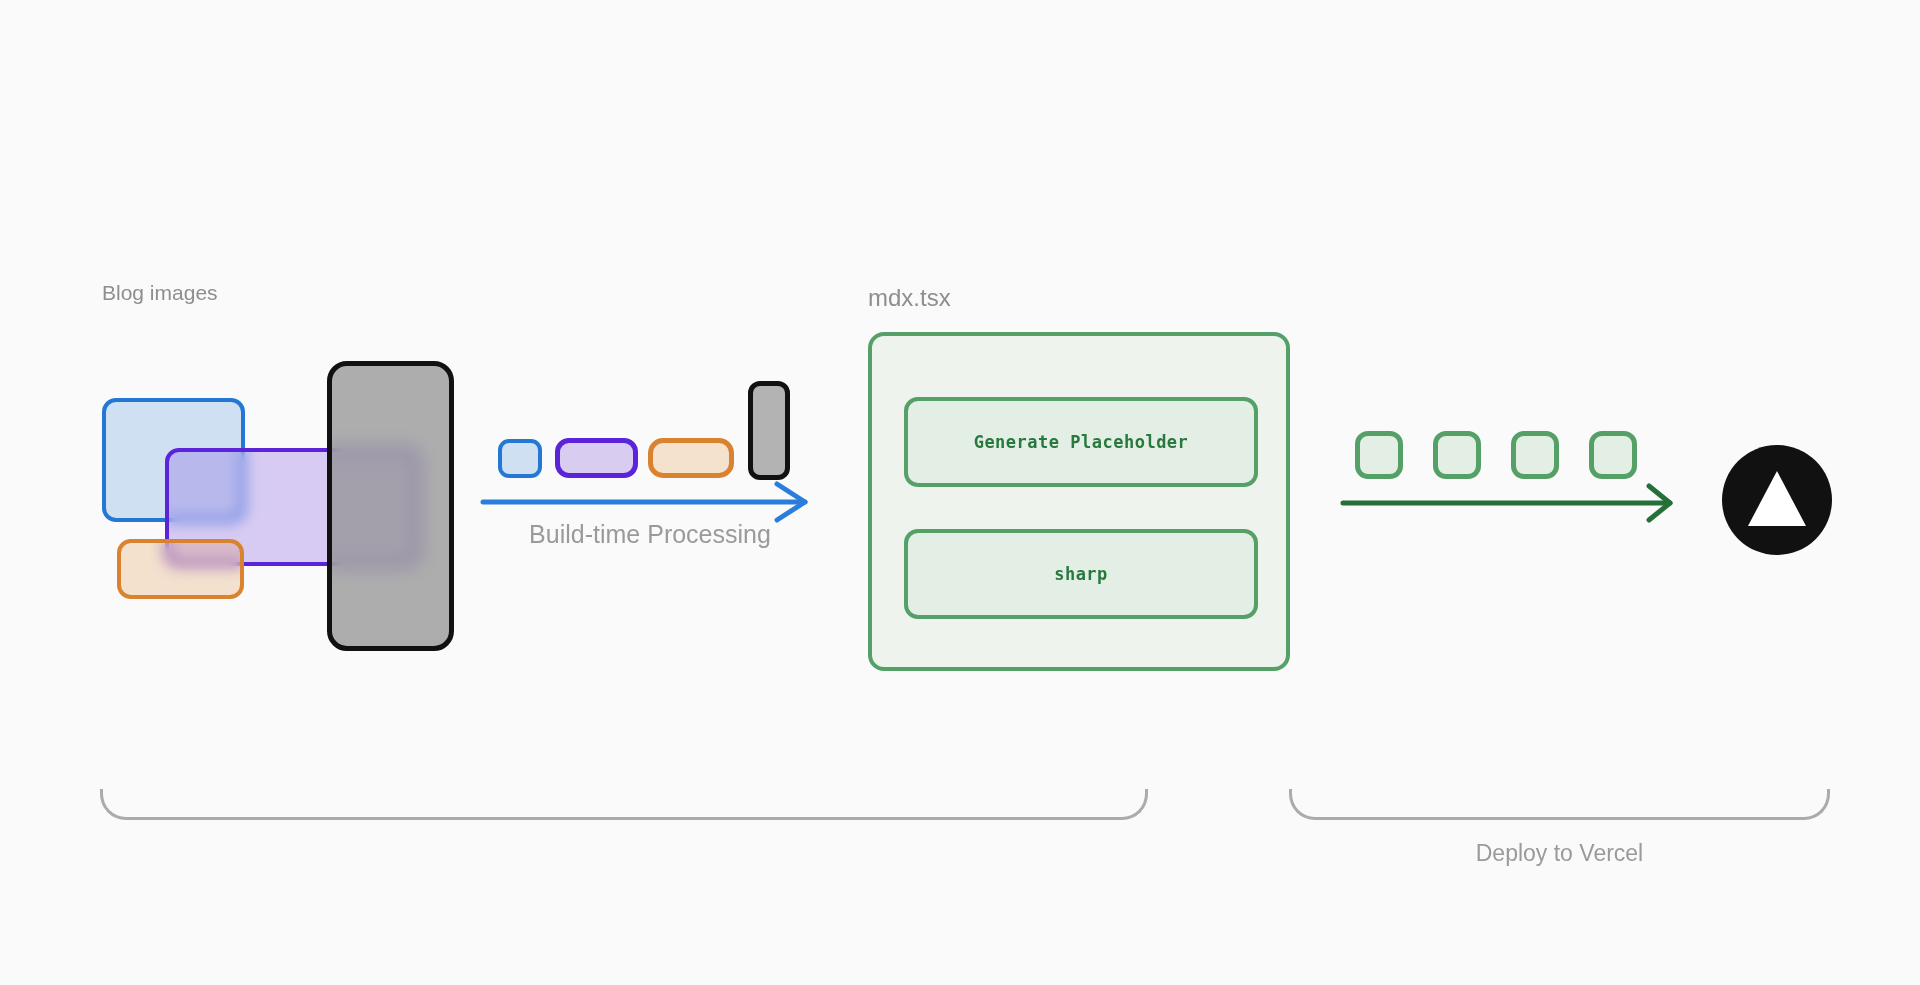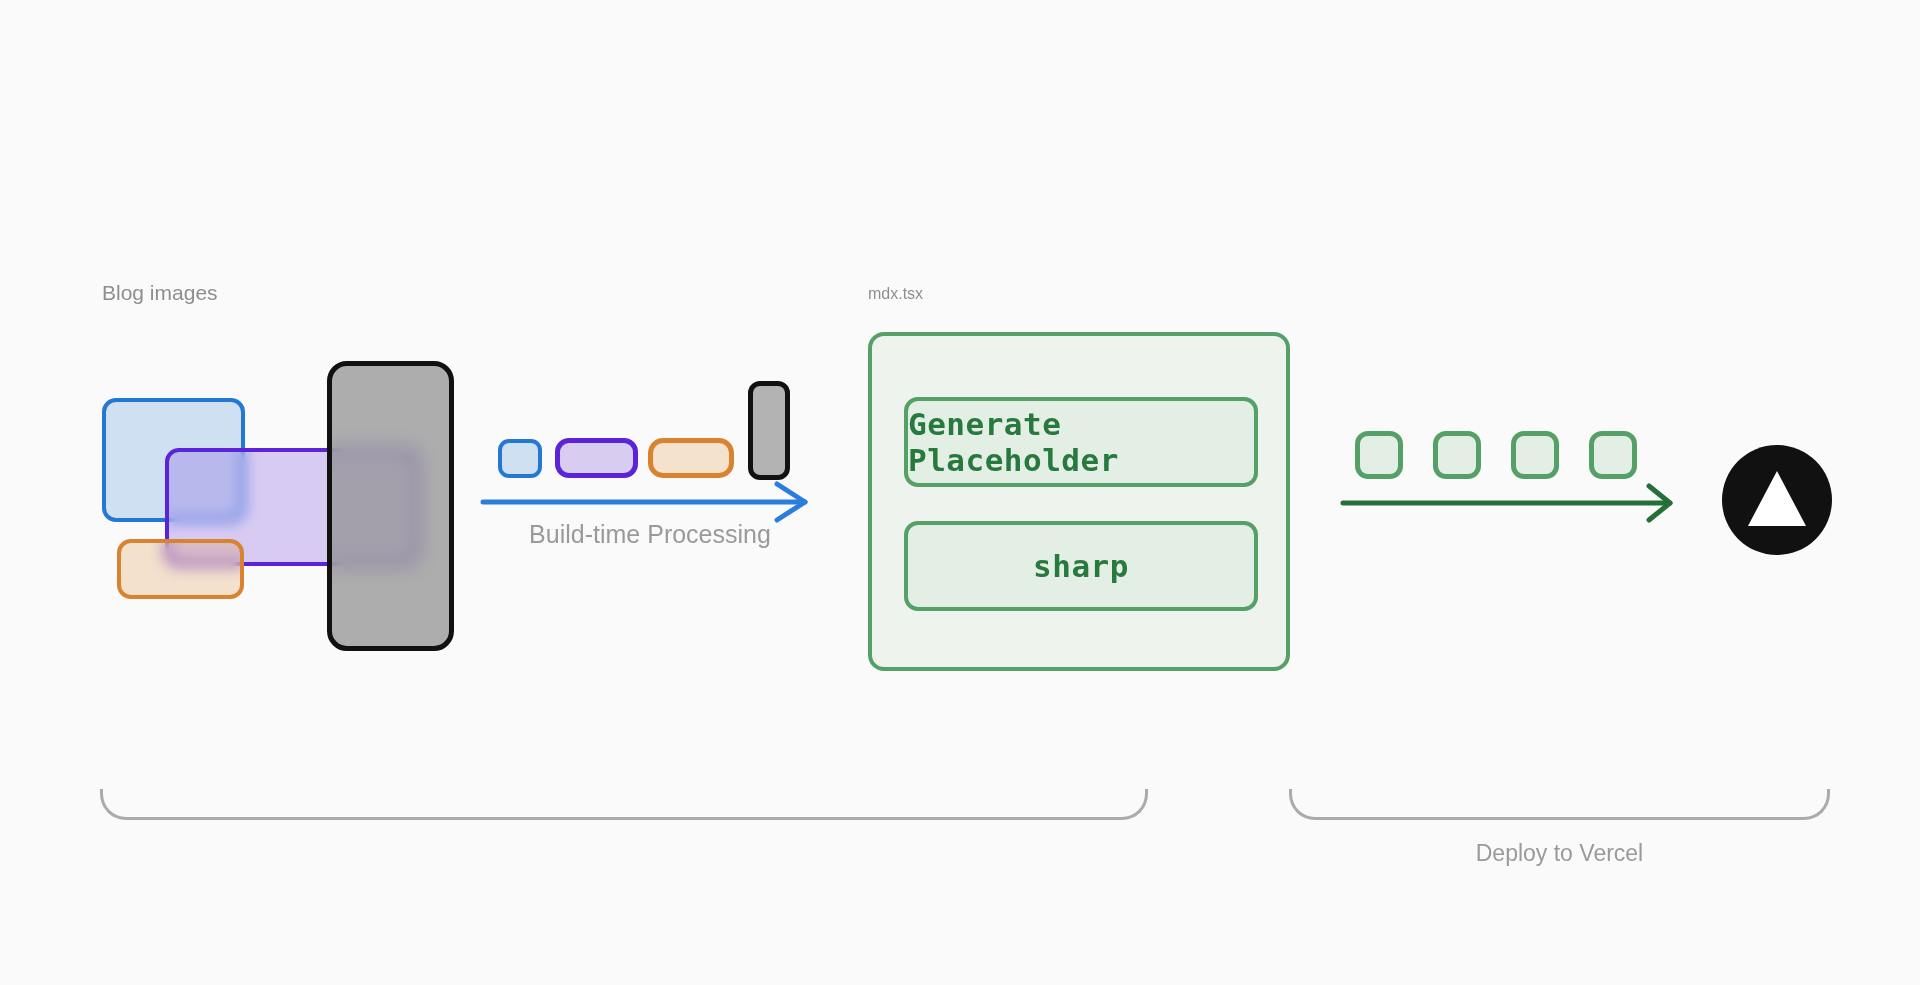--- a/index.html
+++ b/index.html
@@ -49,25 +49,25 @@
 
   
   .processor{
     left:868px; top:284px; width:422px; height:339px; box-sizing:border-box;
     border:4px solid var(--green_border); border-radius:16px; background:var(--green_fill_outer);
   }
   .step{
     position:absolute; left:32px; width:354px; height:90px; box-sizing:border-box;
     border:4px solid var(--green_border); border-radius:14px; background:var(--green_fill_inner);
     display:flex; align-items:center; justify-content:center;
-    font-family:"DejaVu Sans Mono", monospace; font-weight:bold; font-size:31px;
+    font-family:"DejaVu Sans Mono", monospace; font-weight:bold; font-size:17px;
     color:var(--green_text); letter-spacing:0.5px;
   }
   .step-1{top:61px;}
-  .step-2{top:185px;}
+  .step-2{top:193px;}
 
   
   .chip-green{position:absolute; top:383px; width:48px; height:48px; box-sizing:border-box;
     border:5px solid var(--green_border); border-radius:13px; background:var(--green_fill_inner);}
 
   
   .vercel{
     left:1722px; top:397px; width:110px; height:110px; border-radius:50%;
     background:var(--black); display:flex; align-items:center; justify-content:center;
   }
@@ -99,21 +99,21 @@
   <div class="shape chip-purple"></div>
   <div class="shape chip-orange"></div>
   <div class="shape chip-gray"></div>
 
   <svg class="arrow blue-arrow" style="left:478px; top:428px;" width="340" height="52" aria-hidden="true">
     <line x1="5" y1="26" x2="327" y2="26"></line>
     <path d="M 299 8 L 327 26 L 299 44"></path>
   </svg>
   <div class="abs caption" style="left:483px; top:472px; width:334px;">Build-time Processing</div>
 
-  <div class="abs label" style="left:868px; top:236px; font-size:16px;">mdx.tsx</div>
+  <div class="abs label" style="left:868px; top:236px; font-size:24px;">mdx.tsx</div>
 
   <div class="abs processor">
     <div class="step step-1">Generate Placeholder</div>
     <div class="step step-2">sharp</div>
   </div>
 
   <div class="chip-green" style="left:1355px;"></div>
   <div class="chip-green" style="left:1433px;"></div>
   <div class="chip-green" style="left:1511px;"></div>
   <div class="chip-green" style="left:1589px;"></div>

